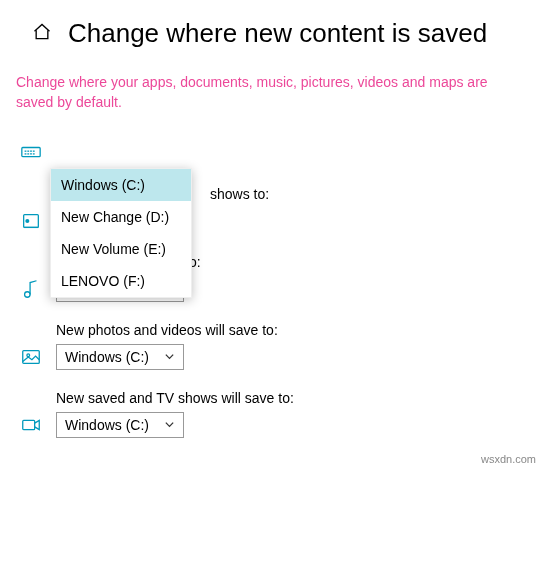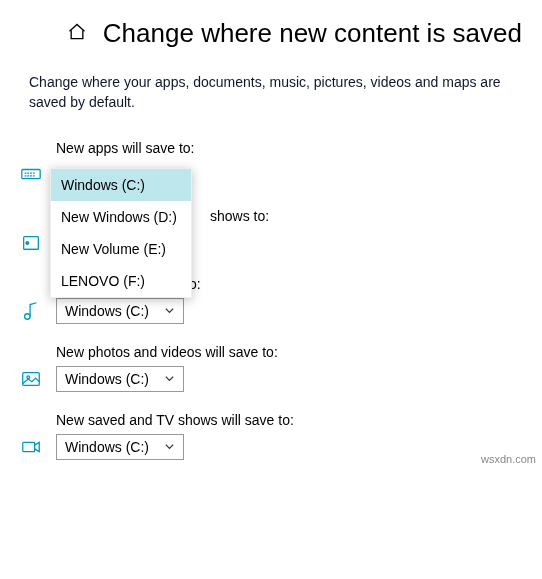--- a/index.html
+++ b/index.html
@@ -10,32 +10,31 @@
       height: 579px;
       overflow: hidden;
       color: #000;
       position: relative;
     }
     .header {
       display: flex;
       align-items: center;
       padding: 18px 20px 8px 32px;
       gap: 16px;
-      justify-content: flex-end;
     }
     .home-icon svg { width: 20px; height: 20px; }
     .page-title {
       font-size: 26px;
       font-weight: 400;
     }
     .description {
-      padding: 16px 20px 8px 29px;
+      padding: 16px 20px 8px 16px;
       font-size: 14px;
       line-height: 1.4;
-      color: #0f172a;
+      color: #ec4899;
     }
     .sections {
       padding: 0 20px;
     }
     .section {
       margin-top: 20px;
     }
     .section-label {
       font-size: 14px;
       padding-left: 36px;
@@ -106,21 +105,20 @@
     </svg>
   </span>
   <h1 class="page-title">Change where new content is saved</h1>
 </div>
 
 <p class="description">Change where your apps, documents, music, pictures, videos and maps are saved by default.</p>
 
 <div class="sections">
 
   <div class="section">
-    <div class="section-label">New apps will save to:</div>
     <div class="row">
       <span class="cat-icon">
         <svg viewBox="0 0 24 24" fill="none" stroke="#0099bc" stroke-width="1.4">
           <rect x="2" y="6" width="20" height="10" rx="1"></rect>
           <line x1="5" y1="13" x2="7" y2="13"></line>
             <line x1="8" y1="13" x2="10" y2="13"></line>
           <line x1="11" y1="13" x2="13" y2="13"></line>
             <line x1="14" y1="13" x2="16" y2="13"></line>
           <line x1="5" y1="10" x2="7" y2="10"></line>
             <line x1="8" y1="10" x2="10" y2="10"></line>
@@ -214,18 +212,18 @@
             </svg>
         </span>
       </div>
     </div>
   </div>
 
 </div>
 
 <div class="dropdown">
   <div class="dropdown-item selected">Windows (C:)</div>
-  <div class="dropdown-item">New Windows (D:)</div>
+  <div class="dropdown-item">New Change (D:)</div>
   <div class="dropdown-item">New Volume (E:)</div>
   <div class="dropdown-item">LENOVO (F:)</div>
 </div>
 
 <div class="watermark">wsxdn.com</div>
 
 </body></html>

